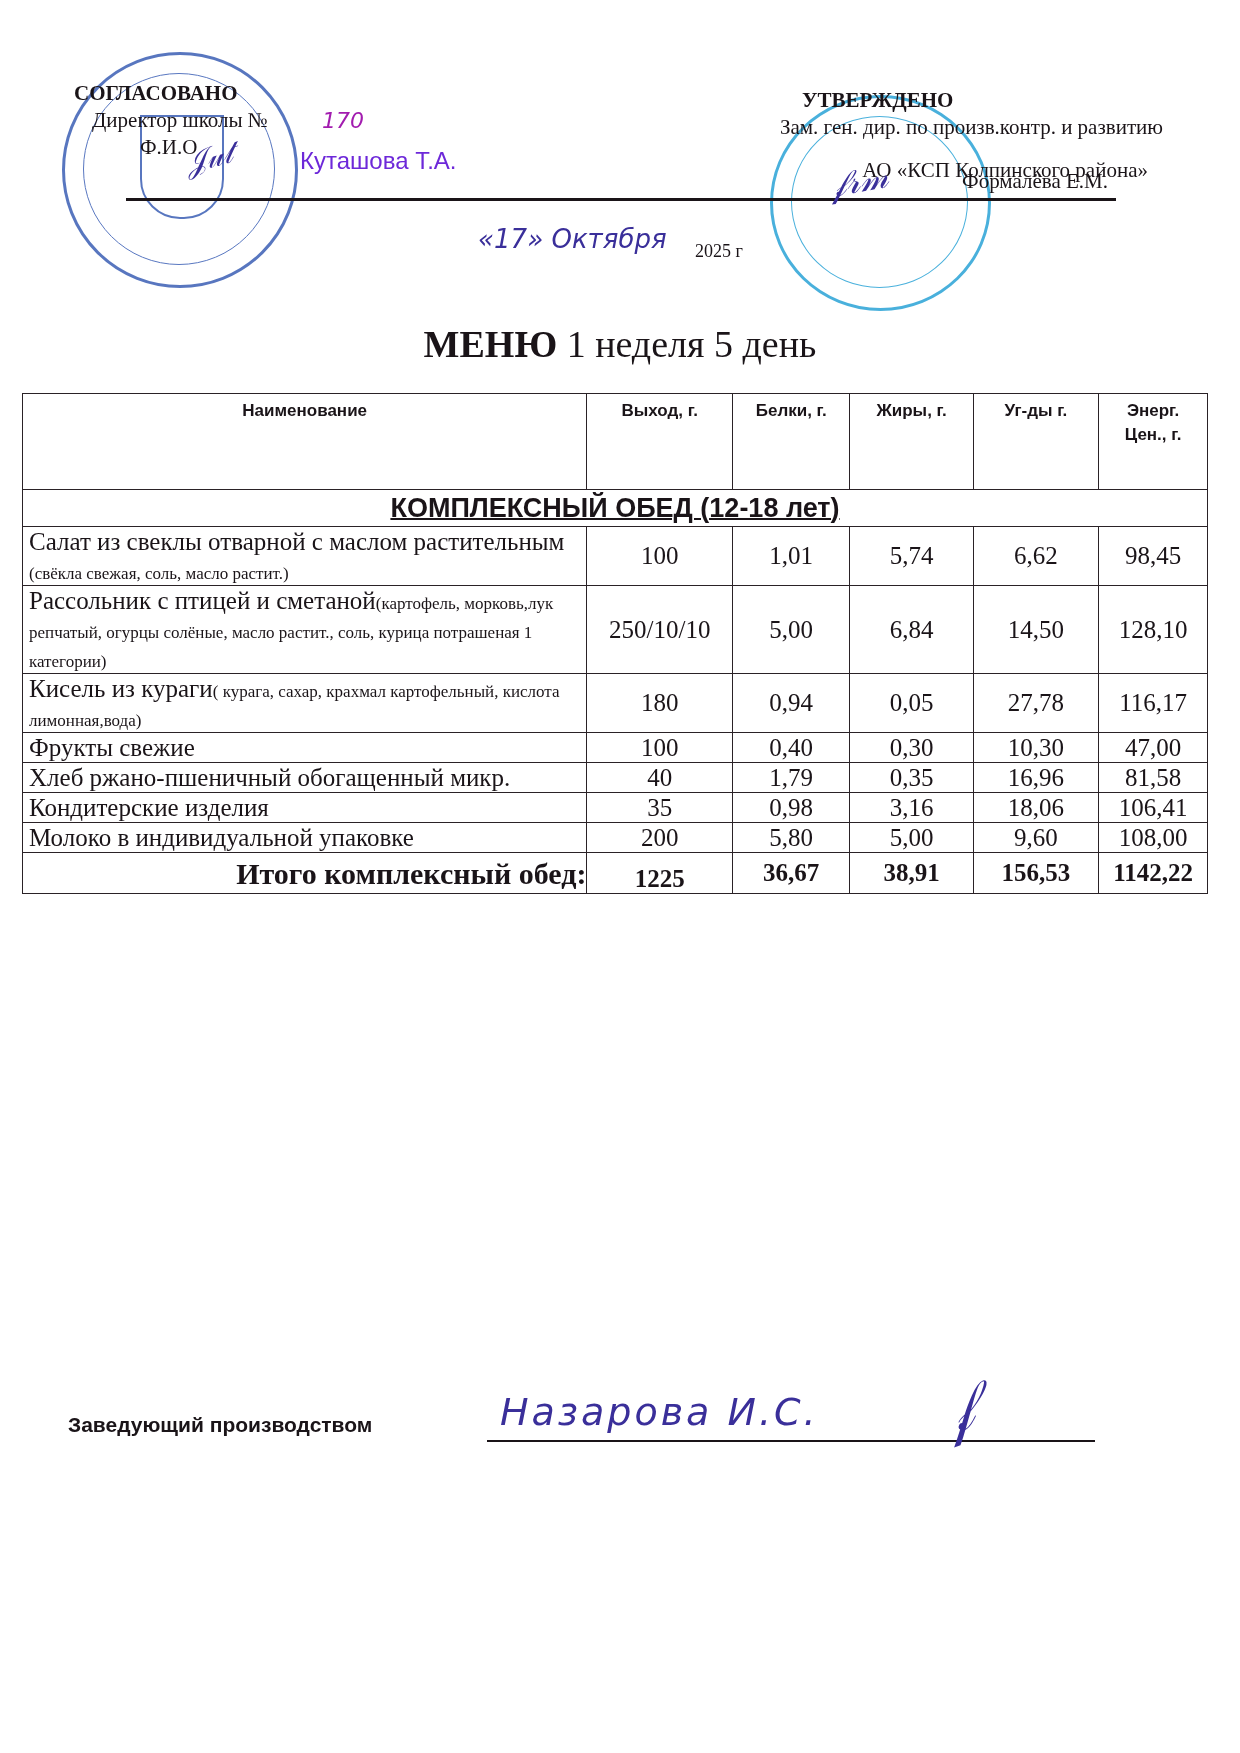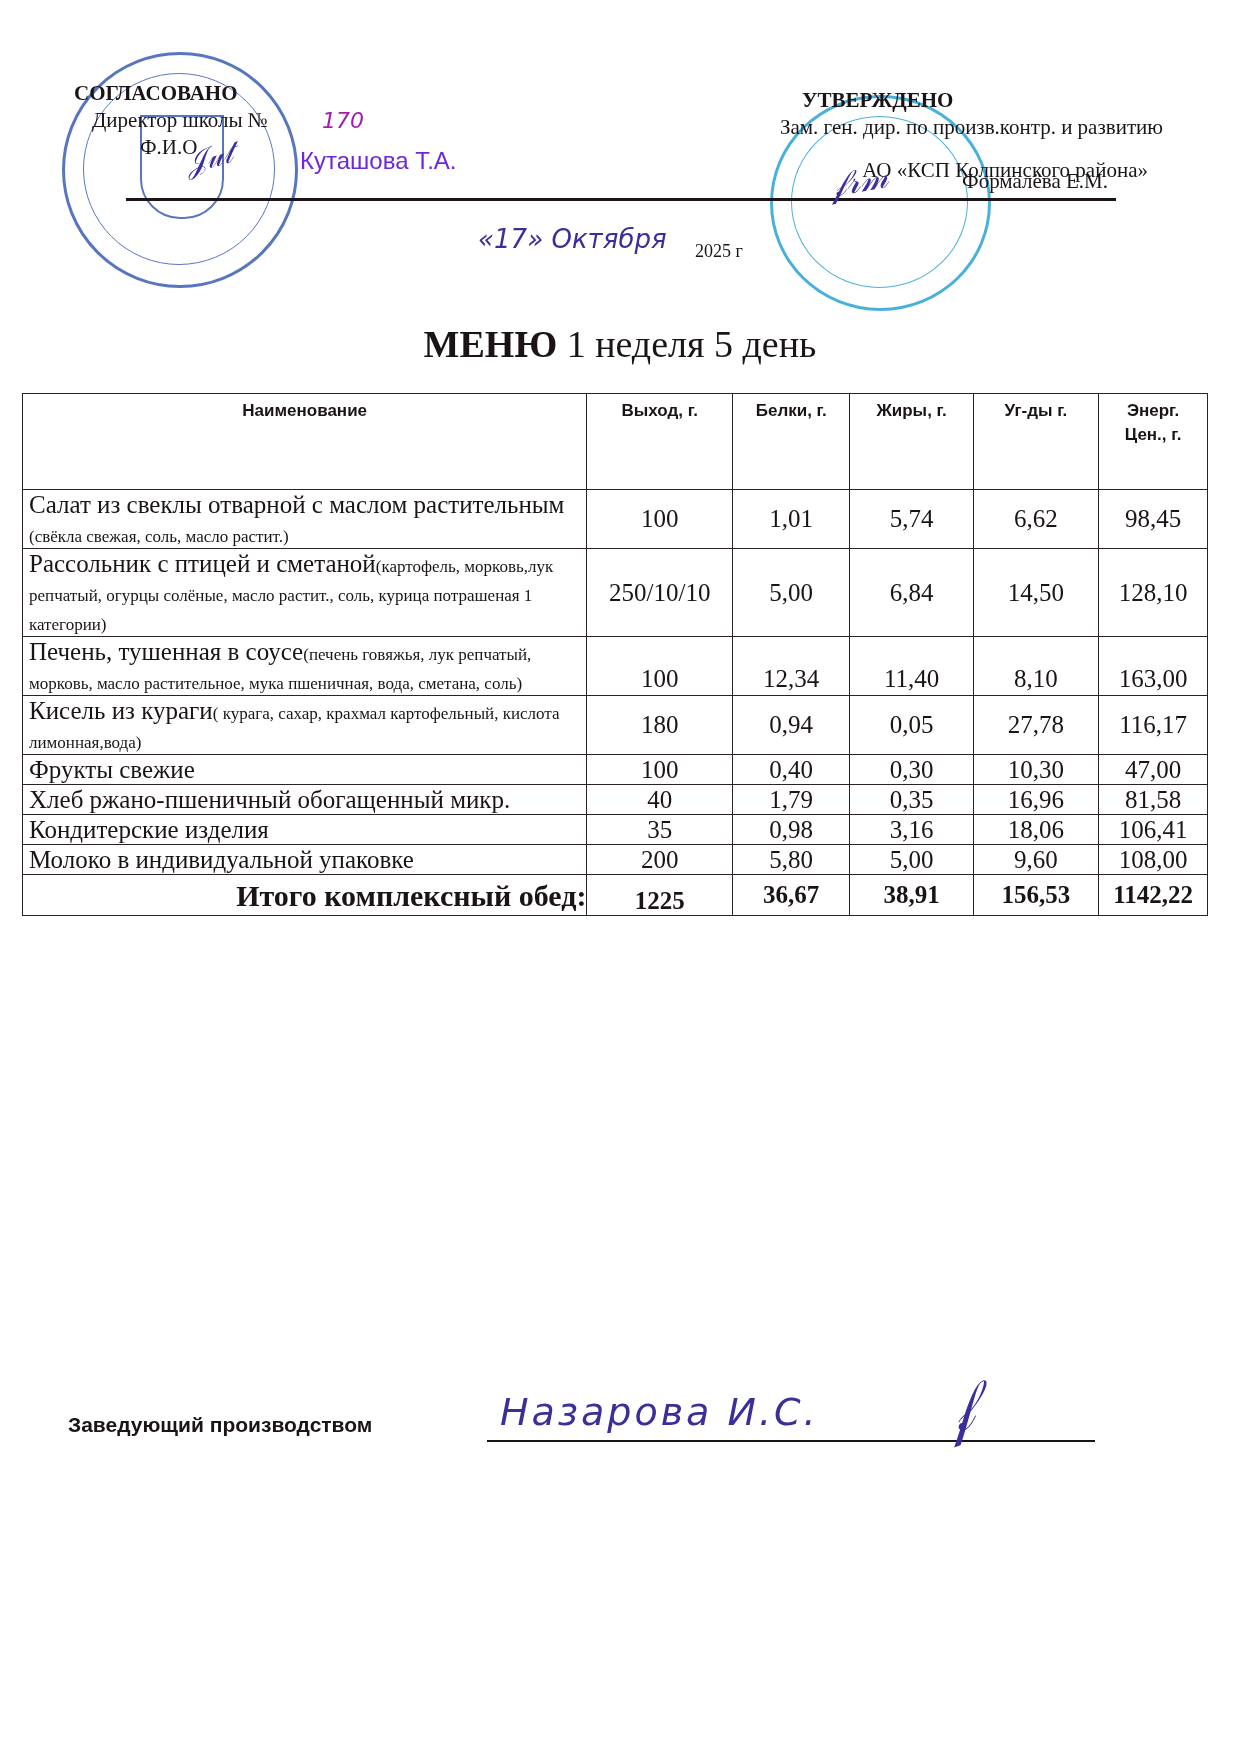--- a/index.html
+++ b/index.html
@@ -108,43 +108,38 @@
     <tr>
       <th class="c-name">Наименование</th>
       <th class="c-out">Выход, г.</th>
       <th class="c-prot">Белки, г.</th>
       <th class="c-fat">Жиры, г.</th>
       <th class="c-carb">Уг-ды г.</th>
       <th class="c-en">Энерг. Цен., г.</th>
     </tr>
   </thead>
   <tbody id="menu-body">
+    <tr class="section">
+      <td colspan="6">КОМПЛЕКСНЫЙ ОБЕД (12-18 лет)</td>
+    </tr>
   <tr>
         <td class="name"><span>Салат из свеклы отварной с маслом растительным </span><span class="ing">(свёкла свежая, соль, масло растит.)</span></td>
         <td class="num">100</td>
         <td class="num">1,01</td>
         <td class="num">5,74</td>
         <td class="num">6,62</td>
         <td class="num">98,45</td>
       </tr>
       <tr>
         <td class="name"><span>Рассольник с птицей и сметаной</span><span class="ing">(картофель, морковь,лук репчатый, огурцы солёные, масло растит., соль, курица потрашеная 1 категории)</span></td>
         <td class="num">250/10/10</td>
         <td class="num">5,00</td>
         <td class="num">6,84</td>
         <td class="num">14,50</td>
         <td class="num">128,10</td>
-      </tr>
-      <tr class="valign-bottom">
-        <td class="name"><span>Печень, тушенная в соусе</span><span class="ing">(печень говяжья, лук репчатый, морковь, масло растительное, мука пшеничная, вода, сметана, соль)</span></td>
-        <td class="num">100</td>
-        <td class="num">12,34</td>
-        <td class="num">11,40</td>
-        <td class="num">8,10</td>
-        <td class="num">163,00</td>
       </tr>
       <tr>
         <td class="name"><span>Кисель из кураги</span><span class="ing">( курага, сахар, крахмал картофельный, кислота лимонная,вода)</span></td>
         <td class="num">180</td>
         <td class="num">0,94</td>
         <td class="num">0,05</td>
         <td class="num">27,78</td>
         <td class="num">116,17</td>
       </tr>
       <tr>

